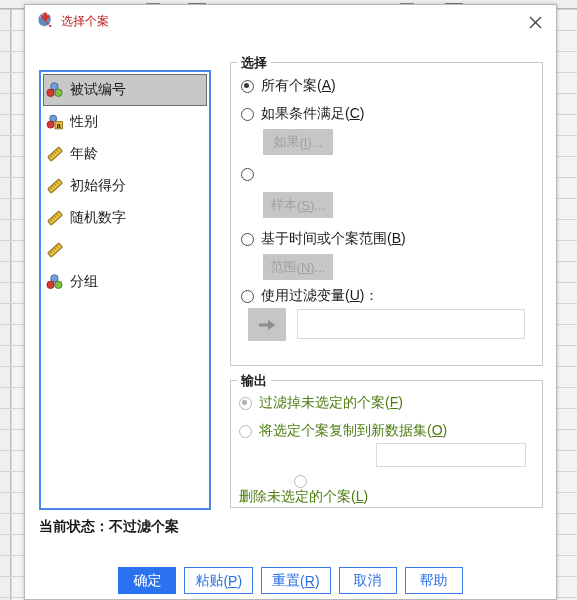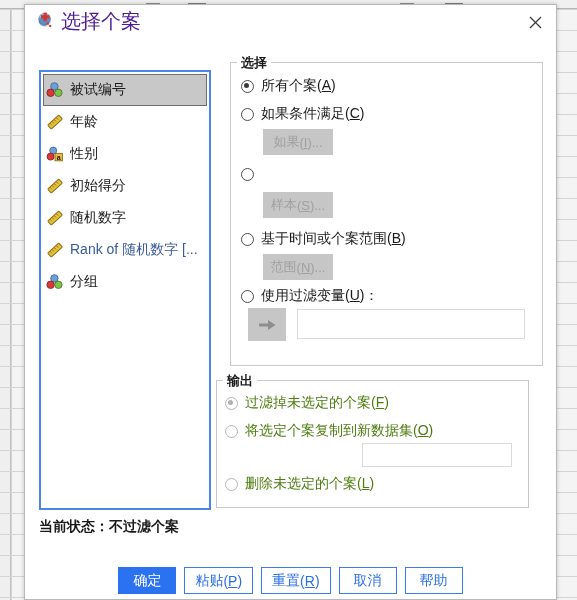--- a/index.html
+++ b/index.html
@@ -60,21 +60,21 @@
     position: relative;
     height: 32px;
     background: #ffffff;
   }
   .title-icon {
     position: absolute; left: 12px; top: 7px;
     width: 18px; height: 18px;
   }
   .title-text {
     position: absolute; left: 36px; top: 7px;
-    font-size: 20px; color: #4c1d95;
+    font-size: 12px; color: #b91c1c;
     line-height: 18px;
     white-space: nowrap;
   }
   .close-btn {
     position: absolute; right: 10px; top: 6px;
     width: 22px; height: 22px;
     cursor: pointer;
     display: flex; align-items: center; justify-content: center;
   }
 
@@ -120,21 +120,21 @@
   .groupbox > .gb-title {
     position: absolute;
     top: -9px; left: 6px;
     background: #ffffff;
     padding: 0 4px;
     font-size: 13px; font-weight: bold;
     color: #1a1a1a;
     white-space: nowrap;
   }
   #group-select { left: 205px; top: 57px; width: 313px; height: 304px; }
-  #group-output { left: 191px; top: 375px; width: 313px; height: 128px; }
+  #group-output { left: 205px; top: 375px; width: 313px; height: 128px; }
 
   
   .radio-row {
     position: absolute;
     display: flex; align-items: center;
     cursor: pointer;
     white-space: nowrap;
   }
   .radio {
     width: 13px; height: 13px;
@@ -313,41 +313,41 @@
       <div class="var-item selected">
         <span class="var-icon"><svg width="18" height="18" viewBox="0 0 18 18">
             <circle cx="8.4" cy="5.4" r="3.7" fill="#6f9fd8" stroke="#3b6a99" stroke-width="0.9"></circle>
             <circle cx="4.6" cy="11.8" r="3.7" fill="#d83a3a" stroke="#8e1f1f" stroke-width="0.9"></circle>
             <circle cx="12.4" cy="11.8" r="3.7" fill="#7dc24b" stroke="#4c7a25" stroke-width="0.9"></circle>
           </svg></span>
         <span class="var-label">被试编号</span>
       </div>
       <div class="var-item">
         <span class="var-icon"><svg width="18" height="18" viewBox="0 0 18 18">
+            <circle cx="7.2" cy="5.6" r="3.5" fill="#6f9fd8" stroke="#3b6a99" stroke-width="0.9"></circle>
+            <circle cx="4.6" cy="11.6" r="3.5" fill="#d83a3a" stroke="#8e1f1f" stroke-width="0.9"></circle>
+            <rect x="9.0" y="8.4" width="7.4" height="7.4" fill="#f0b93c" stroke="#8a6d13" stroke-width="0.9"></rect>
+            <text x="12.6" y="14.5" font-family="Liberation Sans, sans-serif" font-size="7" font-weight="bold" fill="#1a1a1a" text-anchor="middle">a</text>
+          </svg></span>
+        <span class="var-label">性别</span>
+      </div>
+      <div class="var-item">
+        <span class="var-icon"><svg width="18" height="18" viewBox="0 0 18 18">
             <g transform="rotate(-42 9 9)">
               <rect x="1.5" y="6.4" width="15" height="5.4" rx="1" fill="#e8c23a" stroke="#8a6d13" stroke-width="1"></rect>
               <line x1="4.5" y1="6.6" x2="4.5" y2="9.3" stroke="#8a6d13" stroke-width="0.9"></line>
               <line x1="7.3" y1="6.6" x2="7.3" y2="9.3" stroke="#8a6d13" stroke-width="0.9"></line>
               <line x1="10.1" y1="6.6" x2="10.1" y2="9.3" stroke="#8a6d13" stroke-width="0.9"></line>
               <line x1="12.9" y1="6.6" x2="12.9" y2="9.3" stroke="#8a6d13" stroke-width="0.9"></line>
             </g>
           </svg></span>
         <span class="var-label">年龄</span>
       </div>
       <div class="var-item">
         <span class="var-icon"><svg width="18" height="18" viewBox="0 0 18 18">
-            <circle cx="7.2" cy="5.6" r="3.5" fill="#6f9fd8" stroke="#3b6a99" stroke-width="0.9"></circle>
-            <circle cx="4.6" cy="11.6" r="3.5" fill="#d83a3a" stroke="#8e1f1f" stroke-width="0.9"></circle>
-            <rect x="9.0" y="8.4" width="7.4" height="7.4" fill="#f0b93c" stroke="#8a6d13" stroke-width="0.9"></rect>
-            <text x="12.6" y="14.5" font-family="Liberation Sans, sans-serif" font-size="7" font-weight="bold" fill="#1a1a1a" text-anchor="middle">a</text>
-          </svg></span>
-        <span class="var-label">性别</span>
-      </div>
-      <div class="var-item">
-        <span class="var-icon"><svg width="18" height="18" viewBox="0 0 18 18">
             <g transform="rotate(-42 9 9)">
               <rect x="1.5" y="6.4" width="15" height="5.4" rx="1" fill="#e8c23a" stroke="#8a6d13" stroke-width="1"></rect>
               <line x1="4.5" y1="6.6" x2="4.5" y2="9.3" stroke="#8a6d13" stroke-width="0.9"></line>
               <line x1="7.3" y1="6.6" x2="7.3" y2="9.3" stroke="#8a6d13" stroke-width="0.9"></line>
               <line x1="10.1" y1="6.6" x2="10.1" y2="9.3" stroke="#8a6d13" stroke-width="0.9"></line>
               <line x1="12.9" y1="6.6" x2="12.9" y2="9.3" stroke="#8a6d13" stroke-width="0.9"></line>
             </g>
           </svg></span>
         <span class="var-label">初始得分</span>
       </div>
@@ -366,21 +366,20 @@
       <div class="var-item blue-label">
         <span class="var-icon"><svg width="18" height="18" viewBox="0 0 18 18">
             <g transform="rotate(-42 9 9)">
               <rect x="1.5" y="6.4" width="15" height="5.4" rx="1" fill="#e8c23a" stroke="#8a6d13" stroke-width="1"></rect>
               <line x1="4.5" y1="6.6" x2="4.5" y2="9.3" stroke="#8a6d13" stroke-width="0.9"></line>
               <line x1="7.3" y1="6.6" x2="7.3" y2="9.3" stroke="#8a6d13" stroke-width="0.9"></line>
               <line x1="10.1" y1="6.6" x2="10.1" y2="9.3" stroke="#8a6d13" stroke-width="0.9"></line>
               <line x1="12.9" y1="6.6" x2="12.9" y2="9.3" stroke="#8a6d13" stroke-width="0.9"></line>
             </g>
           </svg></span>
-        <span class="var-label">Rank of 随机数字 [...</span>
       </div>
       <div class="var-item">
         <span class="var-icon"><svg width="18" height="18" viewBox="0 0 18 18">
             <circle cx="8.4" cy="5.4" r="3.7" fill="#6f9fd8" stroke="#3b6a99" stroke-width="0.9"></circle>
             <circle cx="4.6" cy="11.8" r="3.7" fill="#d83a3a" stroke="#8e1f1f" stroke-width="0.9"></circle>
             <circle cx="12.4" cy="11.8" r="3.7" fill="#7dc24b" stroke="#4c7a25" stroke-width="0.9"></circle>
           </svg></span>
         <span class="var-label">分组</span>
       </div>
     </div>
@@ -430,21 +429,21 @@
       <span class="radio-label"><span>过滤掉未选定的个案</span>(<span class="mn">F</span>)</span>
     </div>
 
     <div class="radio-row disabled" style="left:8px; top:41px;">
       <span class="radio"></span>
       <span class="radio-label"><span>将选定个案复制到新数据集</span>(<span class="mn">O</span>)</span>
     </div>
 
     <input class="textfield" type="text" style="left: 145px; top: 62px; width: 150px; height: 24px;" disabled="" placeholder="">
 
-    <div class="radio-row disabled" style="left:8px; top:94px;">
+    <div class="radio-row disabled" style="left:8px; top:94px;flex-direction:column;">
       <span class="radio"></span>
       <span class="radio-label"><span>删除未选定的个案</span>(<span class="mn">L</span>)</span>
     </div>
   </div>
 
   <div class="status">当前状态：不过滤个案</div>
 
   <div class="btnbar" id="btnbar">
       <div class="btn primary">
         <span>确定</span>

